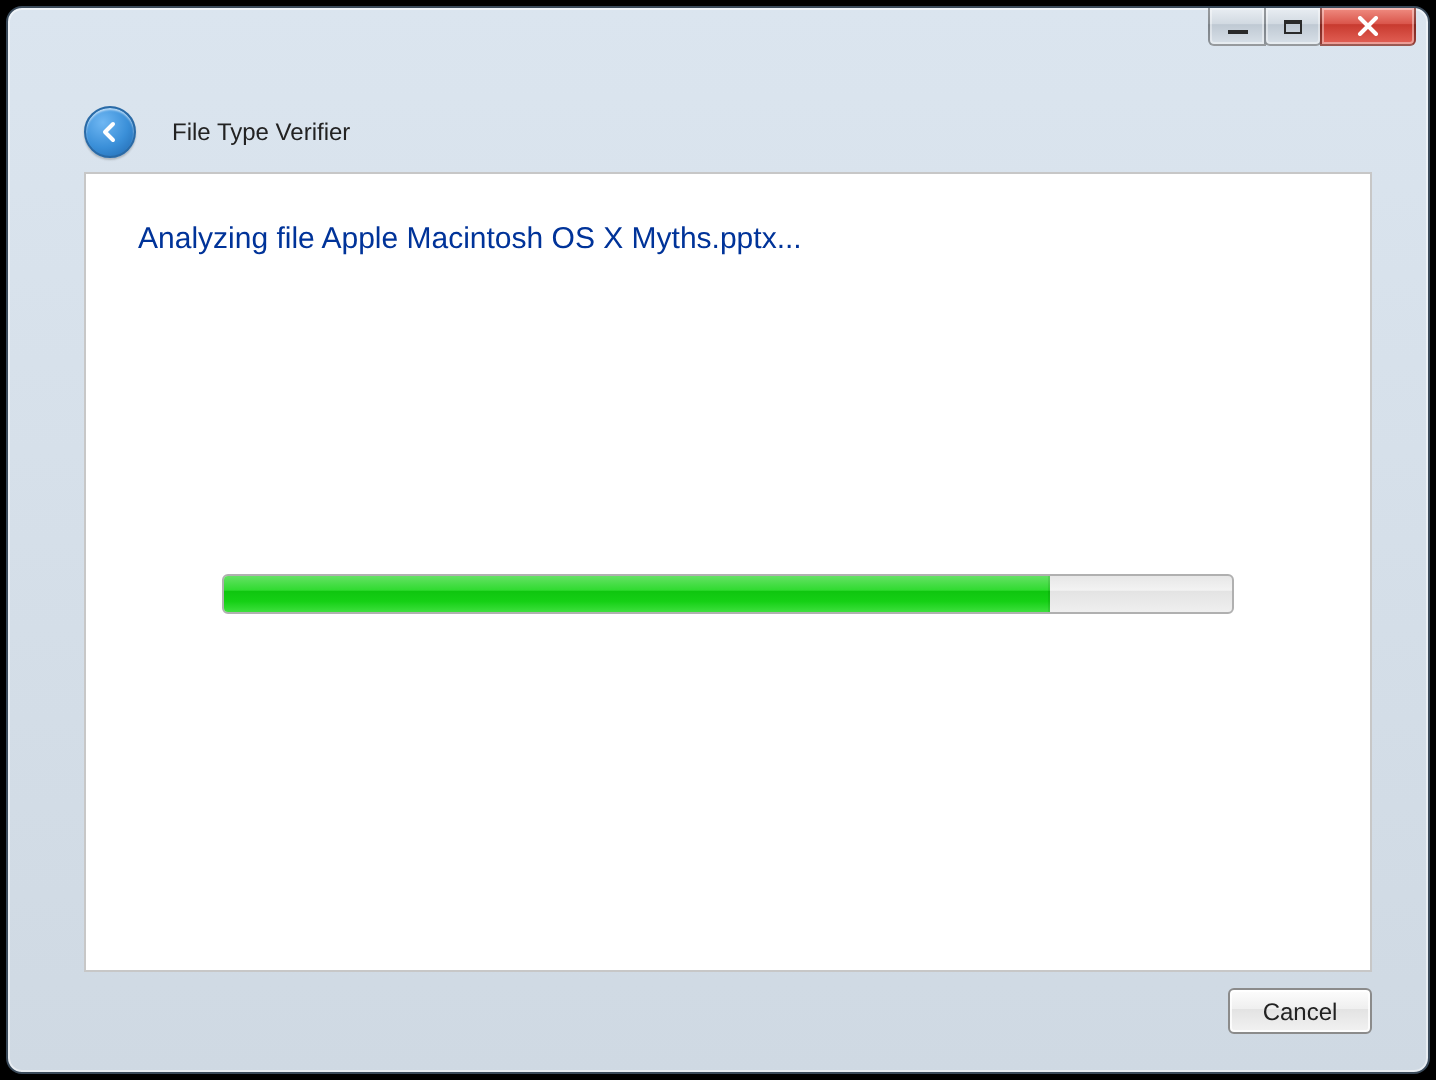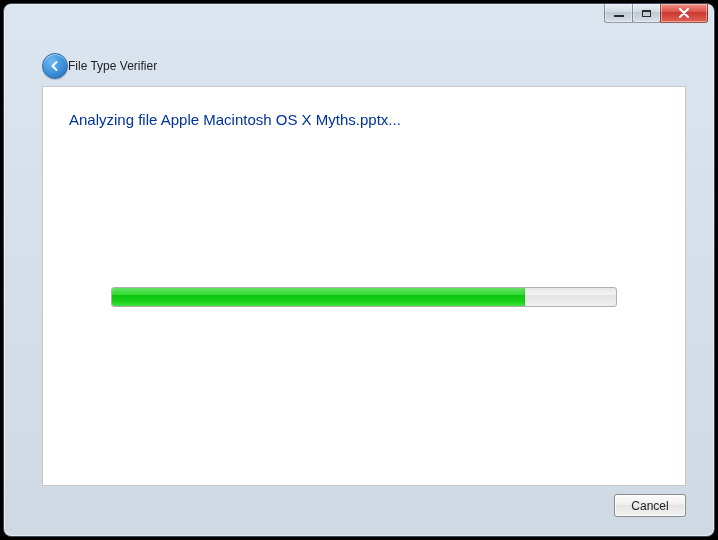--- a/index.html
+++ b/index.html
@@ -80,20 +80,21 @@
     border-radius: 50%;
     background: radial-gradient(circle at 35% 30%, #6fb7f3 0%, #3a8fd8 55%, #1f66ad 100%);
     border: 1px solid #2a6aa6;
     box-shadow: inset 0 1px 1px rgba(255,255,255,0.6), 0 1px 1px rgba(0,0,0,0.2);
     display: flex;
     align-items: center;
     justify-content: center;
   }
   .back-btn svg { display:block; }
   .wizard-title {
+    margin-left: 18px;
     color: #222;
     font-size: 12px;
   }
   .content {
     position: absolute;
     top: 82px;
     left: 38px;
     right: 28px;
     bottom: 50px;
     background: #ffffff;

